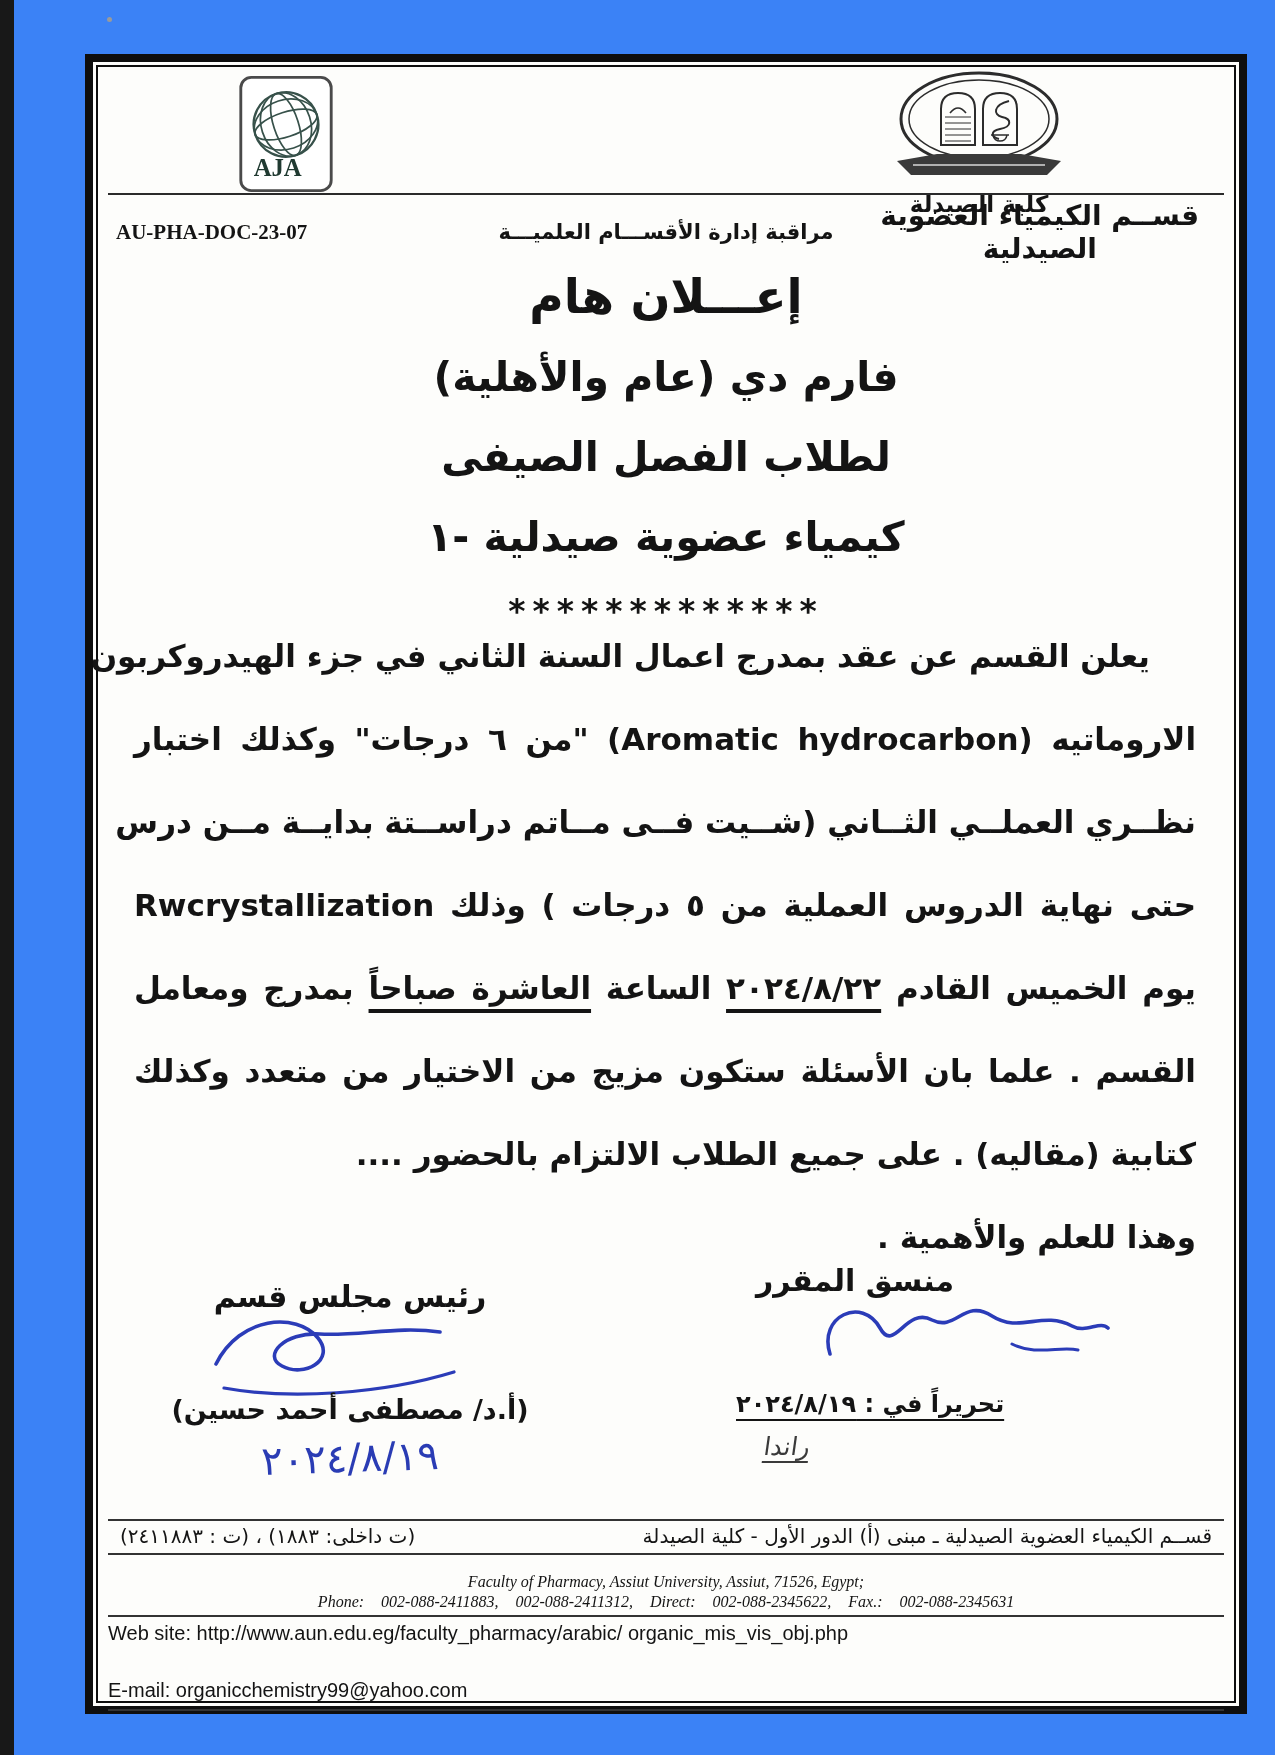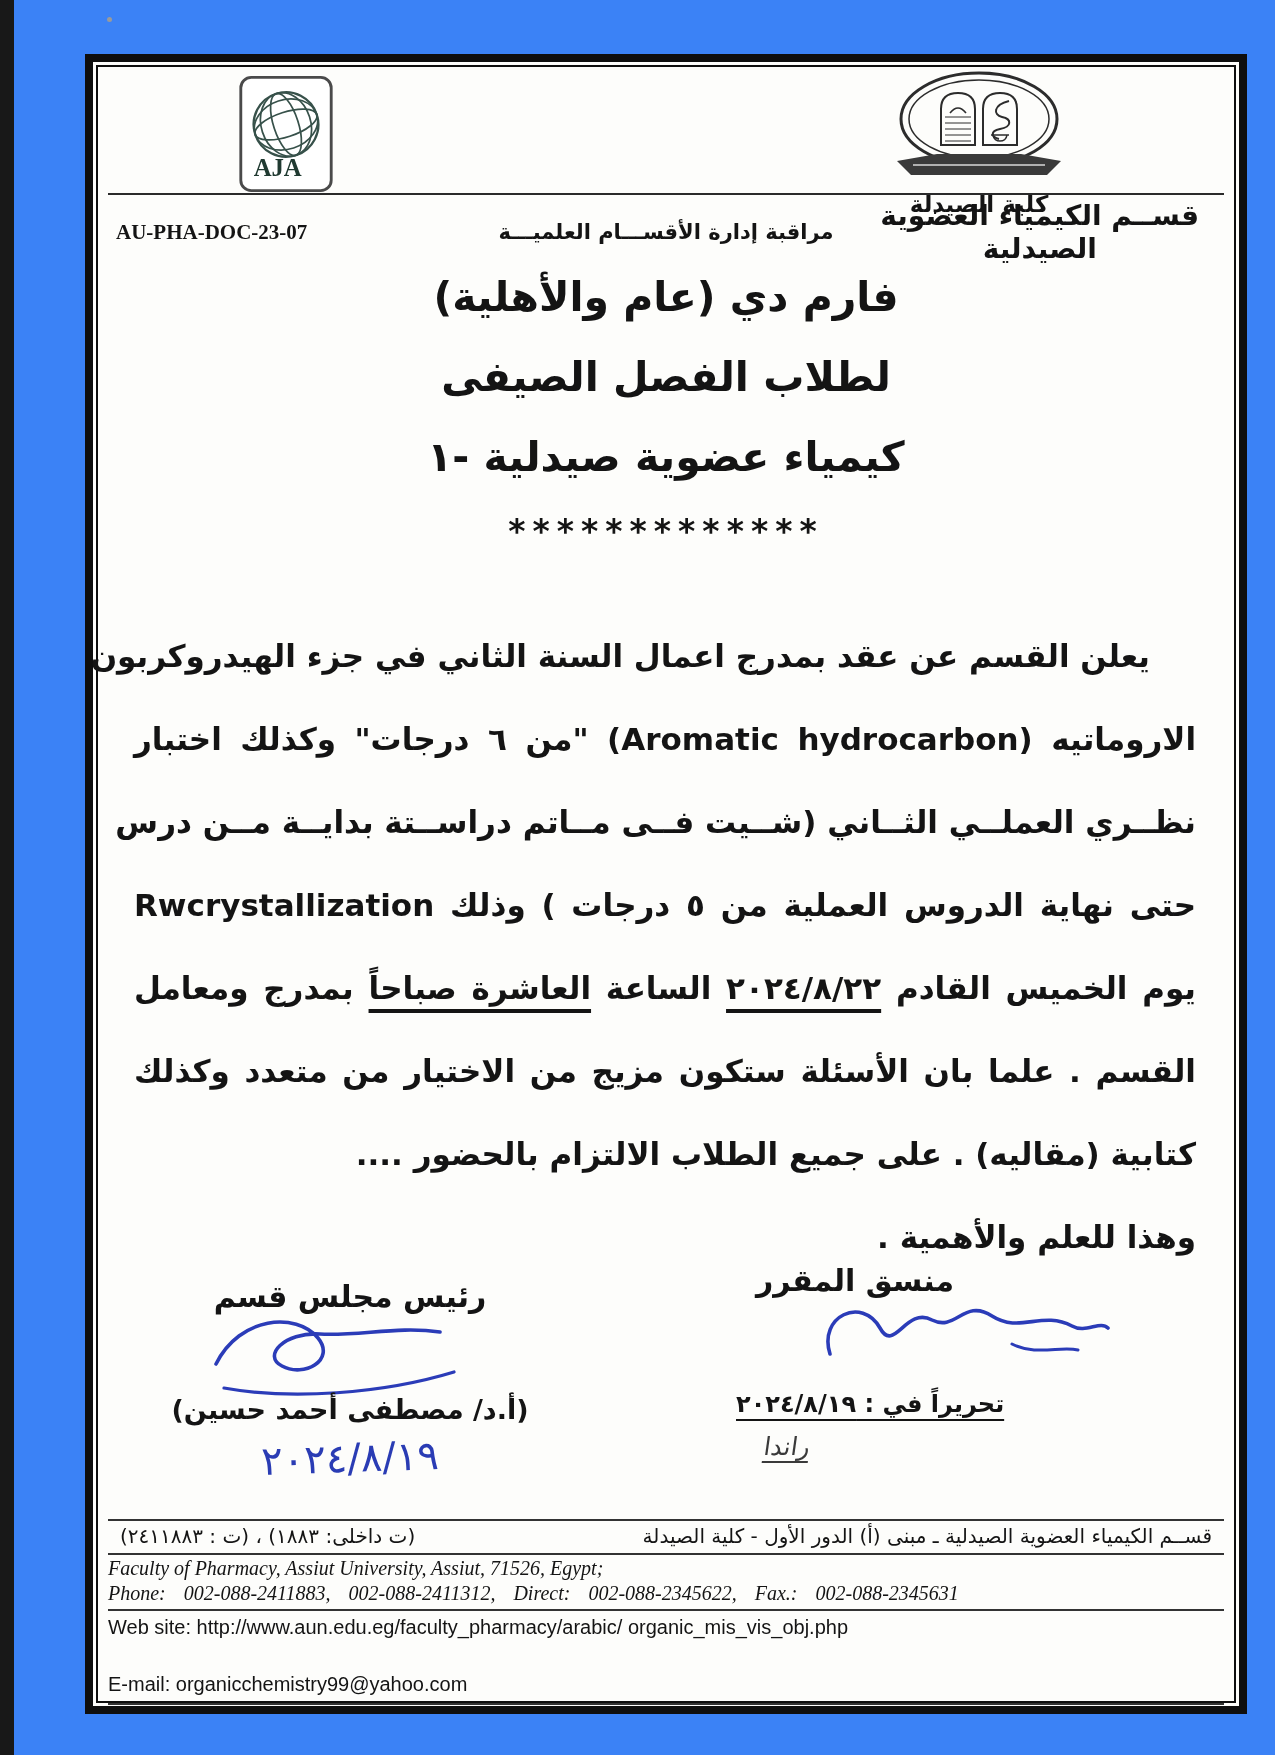--- a/index.html
+++ b/index.html
@@ -83,22 +83,22 @@
   }
 
   
   .footer{position:absolute;left:10px;right:10px;top:1452px;}
   .f-rule{height:2px;background:#333;}
   .f-row1{
     direction:rtl;display:flex;justify-content:space-between;align-items:center;
     font-size:20px;padding:3px 12px 5px 12px;
   }
   .f-en{
-    font-family:"Liberation Serif",serif;font-style:italic;font-size:20px;
-    text-align:left;direction:ltr;padding:2px 0 4px 0;
+    font-family:"Liberation Serif",serif;font-style:italic;font-size:16px;
+    text-align:center;direction:ltr;padding:2px 0 4px 0;margin-top:16px;
   }
   .f-en .addr{display:block;}
   .f-en .phones{display:block;word-spacing:13px;margin-top:2px;}
   .f-row4{
     direction:ltr;display:flex;justify-content:center;gap:34px;
     font-family:Liberation Sans, sans-serif;font-size:20px;padding:5px 0 7px 0;flex-direction:column;
   }
 </style>
 </head>
 <body>
@@ -149,20 +149,21 @@
 
       <div class="header-rule"></div>
 
       <div class="header-row">
         <div class="hdr-dept">قســم الكيمياء العضوية الصيدلية</div>
         <div class="hdr-center">مراقبة إدارة الأقســـام العلميـــة</div>
         <div class="hdr-code">AU-PHA-DOC-23-07</div>
       </div>
 
       <div class="title-block">
+        <div class="t1">إعـــلان هام</div>
         <div class="t2">فارم دي (عام والأهلية)</div>
         <div class="t2">لطلاب الفصل الصيفى</div>
         <div class="t2">كيمياء عضوية صيدلية -١</div>
         <div class="stars">*************</div>
       </div>
 
       <div class="body-block">
         <div class="bline indent1">يعلن القسم عن عقد بمدرج اعمال السنة الثاني في جزء الهيدروكربون</div>
         <div class="bline">الاروماتيه (Aromatic hydrocarbon) "من ٦ درجات" وكذلك اختبار</div>
         <div class="bline">نظــري العملــي الثــاني (شــيت فــى مــاتم دراســتة بدايــة مــن درس</div>

